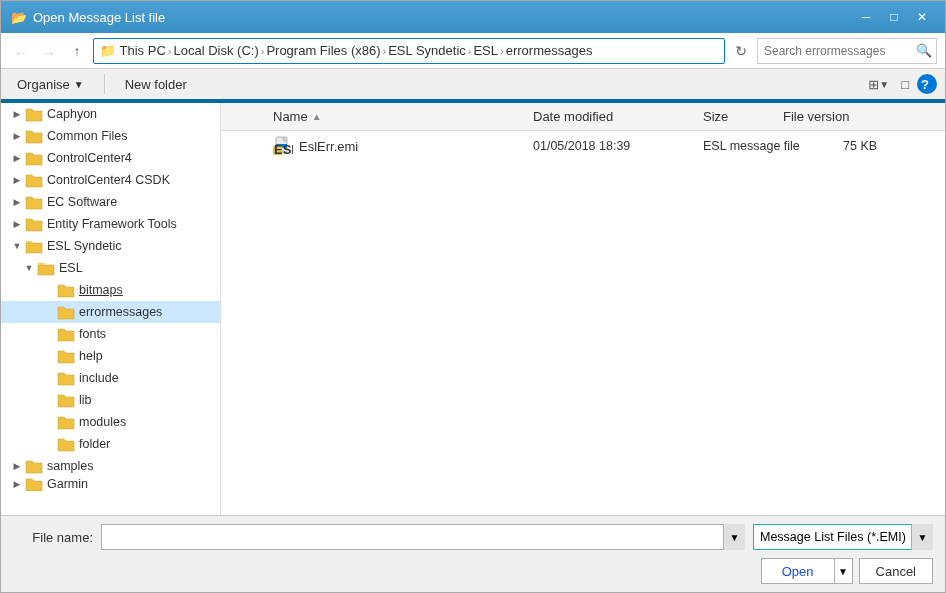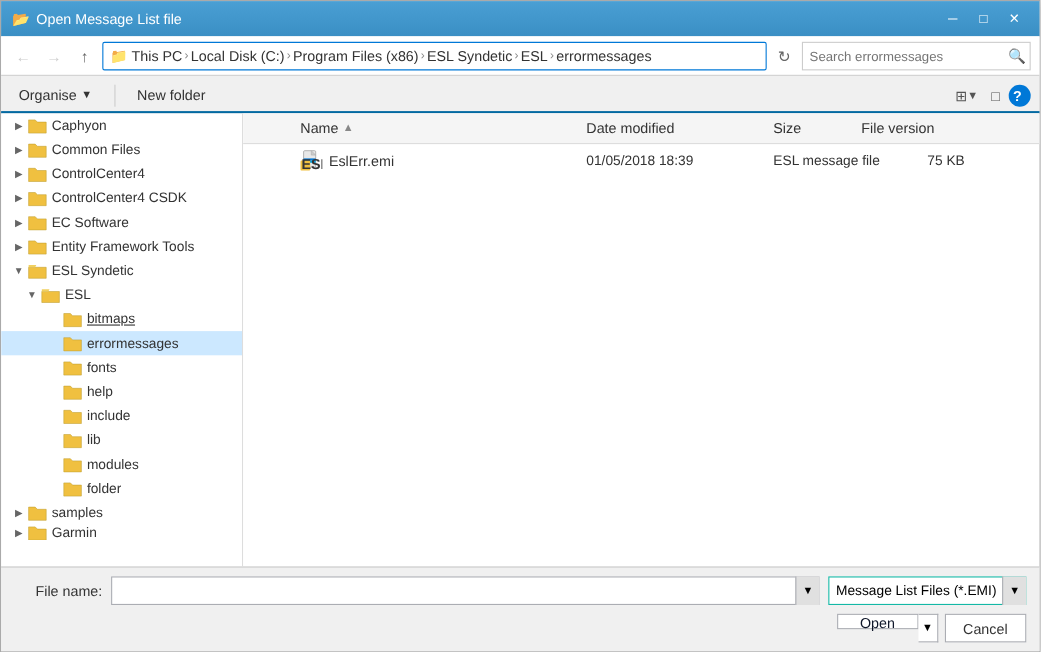--- a/index.html
+++ b/index.html
@@ -109,44 +109,44 @@
       cursor: pointer;
       font-size: 14px;
       color: #666;
     }
     .search-container {
       position: relative;
       display: flex;
       align-items: center;
     }
     .search-container input {
-      width: 208px;
+      width: 180px;
       height: 26px;
       border: 1px solid #ccc;
       padding: 0 24px 0 6px;
       outline: none;
       font-size: 12px;
     }
     .search-icon-btn {
       position: absolute;
       right: 4px;
       background: none;
       border: none;
       cursor: pointer;
       color: #888;
       font-size: 13px;
     }
 
     
     .toolbar {
       background: #f0f0f0;
-      border-bottom: 2px solid #0369a1;
+      border-bottom: 4px solid #0369a1;
       padding: 4px 8px;
       display: flex;
-      align-items: flex-end;
+      align-items: center;
       gap: 8px;
       height: 34px;
     }
     .toolbar-btn {
       background: transparent;
       border: none;
       cursor: pointer;
       padding: 3px 8px;
       color: #333;
       font-size: 13px;
@@ -367,27 +367,27 @@
       display: flex;
       justify-content: flex-end;
       gap: 6px;
       align-items: center;
     }
     .open-btn-group {
       display: flex;
       align-items: stretch;
     }
     .open-btn {
-      height: 14px;
+      height: 26px;
       padding: 0 20px;
       background: white;
       border: 1px solid #abadb3;
       cursor: pointer;
       font-size: 13px;
-      color: #0f172a;
+      color: #1d4ed8;
     }
     .open-btn-arrow {
       height: 26px;
       width: 18px;
       background: white;
       border: 1px solid #abadb3;
       border-left: none;
       cursor: pointer;
       font-size: 10px;
       display: flex;

